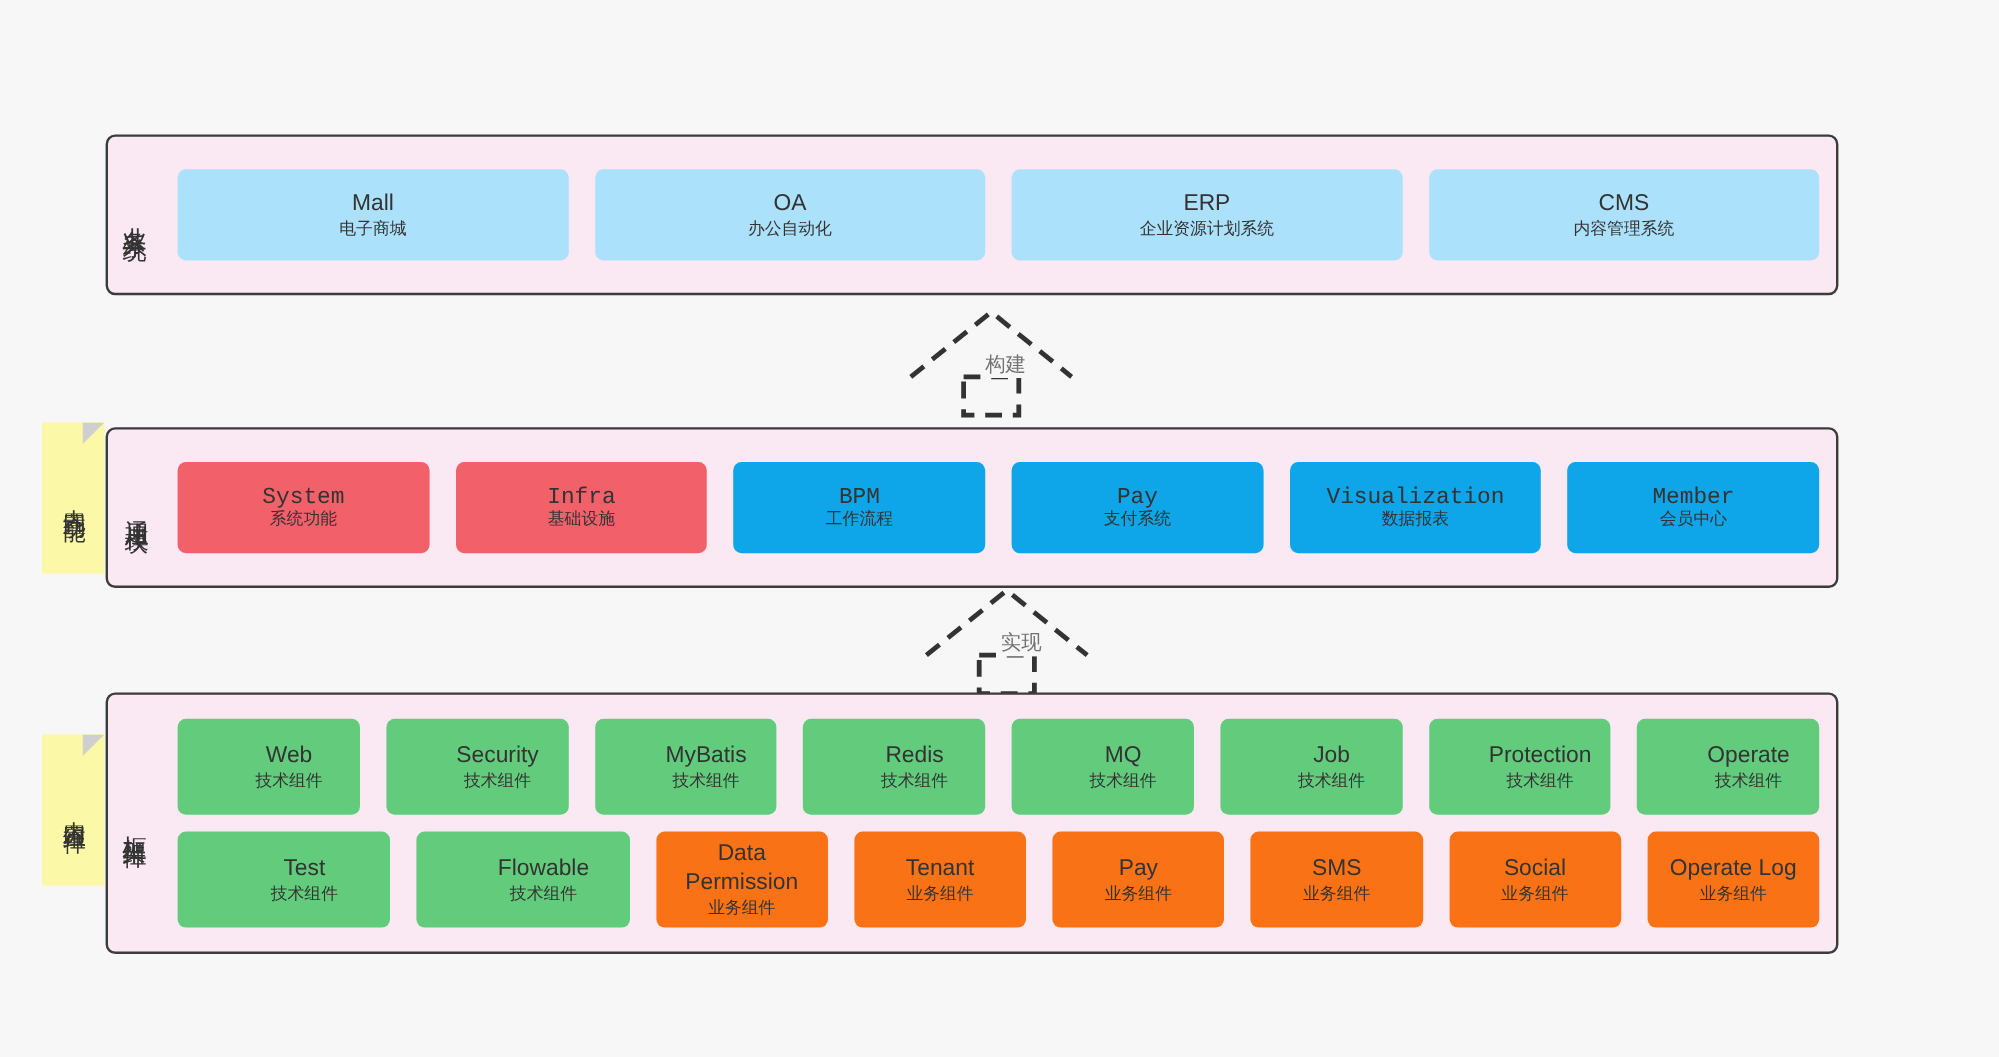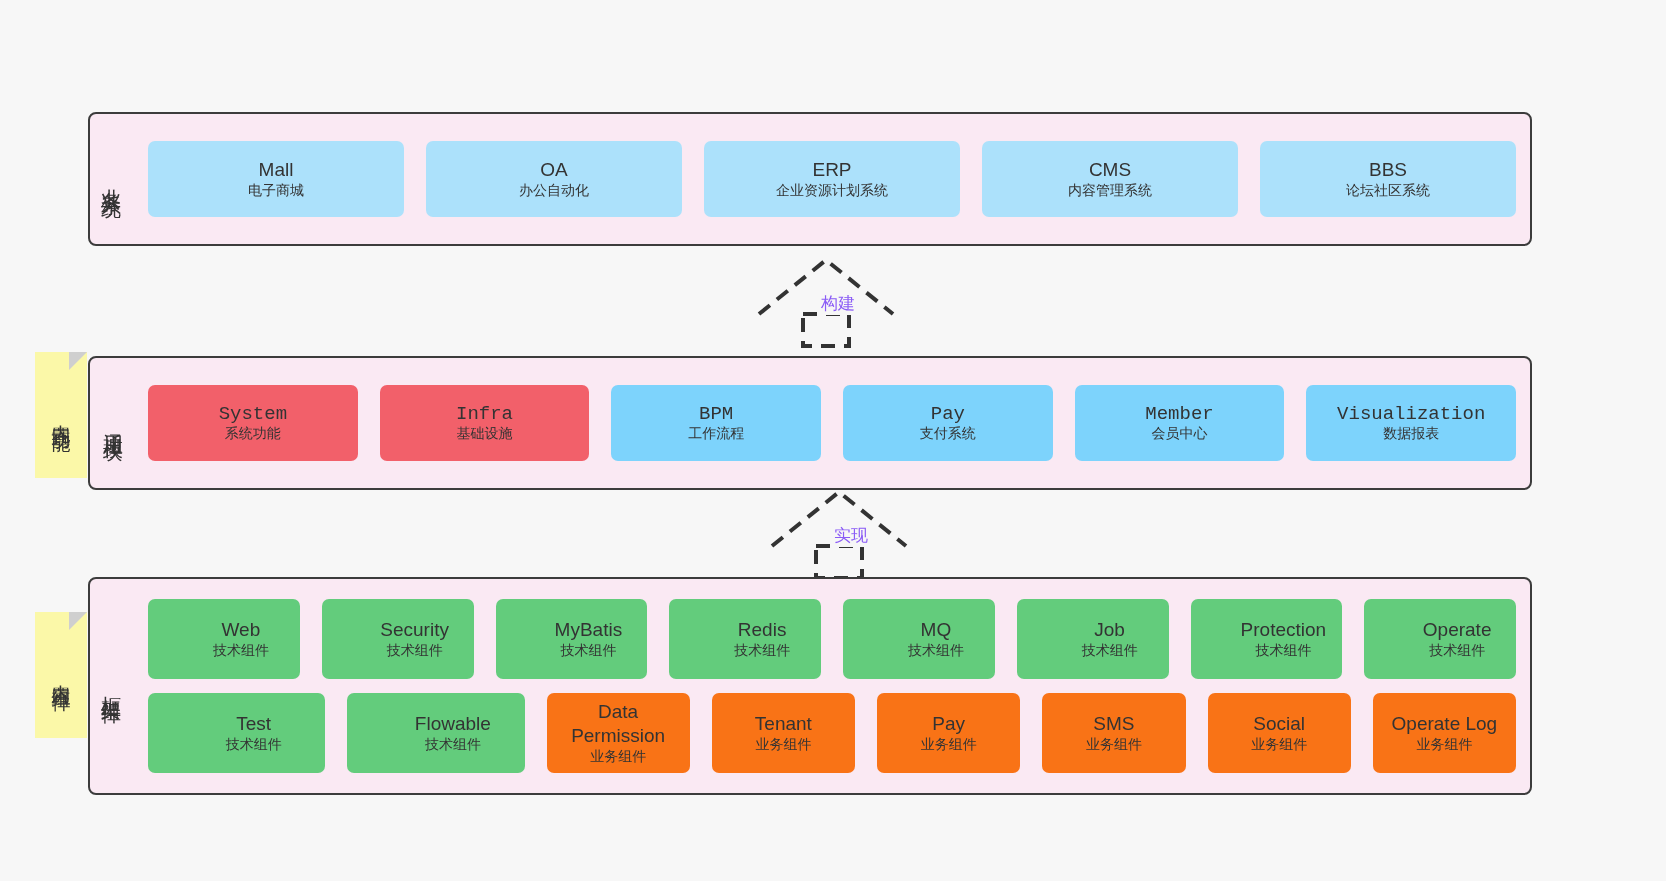--- a/index.html
+++ b/index.html
@@ -58,21 +58,21 @@
     line-height: 1.28;
     color: #333;
     padding: 4px 6px;
   }
   .cell .t1 { font-size: 19px; }
   .cell .t2 { font-size: 14px; }
 
   
   .c-blue       { background: #ace1fb; }
   .c-red        { background: #f2606a; }
-  .c-pink       { background: #7dd3fc; }
+  .c-pink       { background: #0ea5e9; }
   .c-green      { background: #63cc7c; padding-left: 40px; }
   .c-lightgreen { background: #f97316; }
 
   
   #layer-business { left: 88px;  top: 112px; width: 1444px; height: 134px; }
   #layer-modules  { left: 88px;  top: 356px; width: 1444px; height: 134px; font-family: Liberation Mono, monospace; }
   #layer-framework{ left: 88px;  top: 577px; width: 1444px; height: 218px; }
 
   #layer-business  .cell,
   #layer-modules   .cell { height: 76px; }
@@ -115,21 +115,21 @@
   }
   #note-functions  { left: 35px; top: 352px; height: 126px; }
   #note-components { left: 35px; top: 612px; height: 126px; }
 
   
   .arrow { position: absolute; }
   .arrow svg { display: block; overflow: visible; }
   .arrow-label {
     position: absolute;
     font-size: 17px;
-    color: #8b5cf6;
+    color: #737373;
     background: #f7f7f7;
     padding: 0 2px;
     white-space: nowrap;
     user-select: none;
   }
   #arrow-build   { left: 757px; top: 258px; }
   #arrow-build   .arrow-label { left: 62px; top: 34px; }
   #arrow-realize { left: 770px; top: 490px; }
   #arrow-realize .arrow-label { left: 62px; top: 34px; }
 </style>
@@ -151,24 +151,20 @@
           <span class="t2">办公自动化</span>
         </div>
         <div class="cell c-blue">
           <span class="t1">ERP</span>
           <span class="t2">企业资源计划系统</span>
         </div>
         <div class="cell c-blue">
           <span class="t1">CMS</span>
           <span class="t2">内容管理系统</span>
         </div>
-        <div class="cell c-blue">
-          <span class="t1">BBS</span>
-          <span class="t2">论坛社区系统</span>
-        </div>
       </div>
     </div>
   </div>
 
   <div class="arrow" id="arrow-build">
     <svg width="150" height="90" viewBox="0 0 150 90">
       <path d="M 2 56 L 69 2 L 136 56" fill="none" stroke="#333" stroke-width="4" stroke-dasharray="14,9" stroke-linecap="butt"></path>
       <path d="M 46 56 L 92 56 L 92 88 L 46 88 Z" fill="none" stroke="#333" stroke-width="4" stroke-dasharray="14,9" stroke-linecap="butt"></path>
     </svg>
     <span class="arrow-label">构建</span>
@@ -188,26 +184,26 @@
         </div>
         <div class="cell c-pink">
           <span class="t1">BPM</span>
           <span class="t2">工作流程</span>
         </div>
         <div class="cell c-pink">
           <span class="t1">Pay</span>
           <span class="t2">支付系统</span>
         </div>
         <div class="cell c-pink">
+          <span class="t1">Visualization</span>
+          <span class="t2">数据报表</span>
+        </div>
+        <div class="cell c-pink">
           <span class="t1">Member</span>
           <span class="t2">会员中心</span>
-        </div>
-        <div class="cell c-pink">
-          <span class="t1">Visualization</span>
-          <span class="t2">数据报表</span>
         </div>
       </div>
     </div>
   </div>
 
   <div class="arrow" id="arrow-realize">
     <svg width="150" height="90" viewBox="0 0 150 90">
       <path d="M 2 56 L 69 2 L 136 56" fill="none" stroke="#333" stroke-width="4" stroke-dasharray="14,9" stroke-linecap="butt"></path>
       <path d="M 46 56 L 92 56 L 92 88 L 46 88 Z" fill="none" stroke="#333" stroke-width="4" stroke-dasharray="14,9" stroke-linecap="butt"></path>
     </svg>

